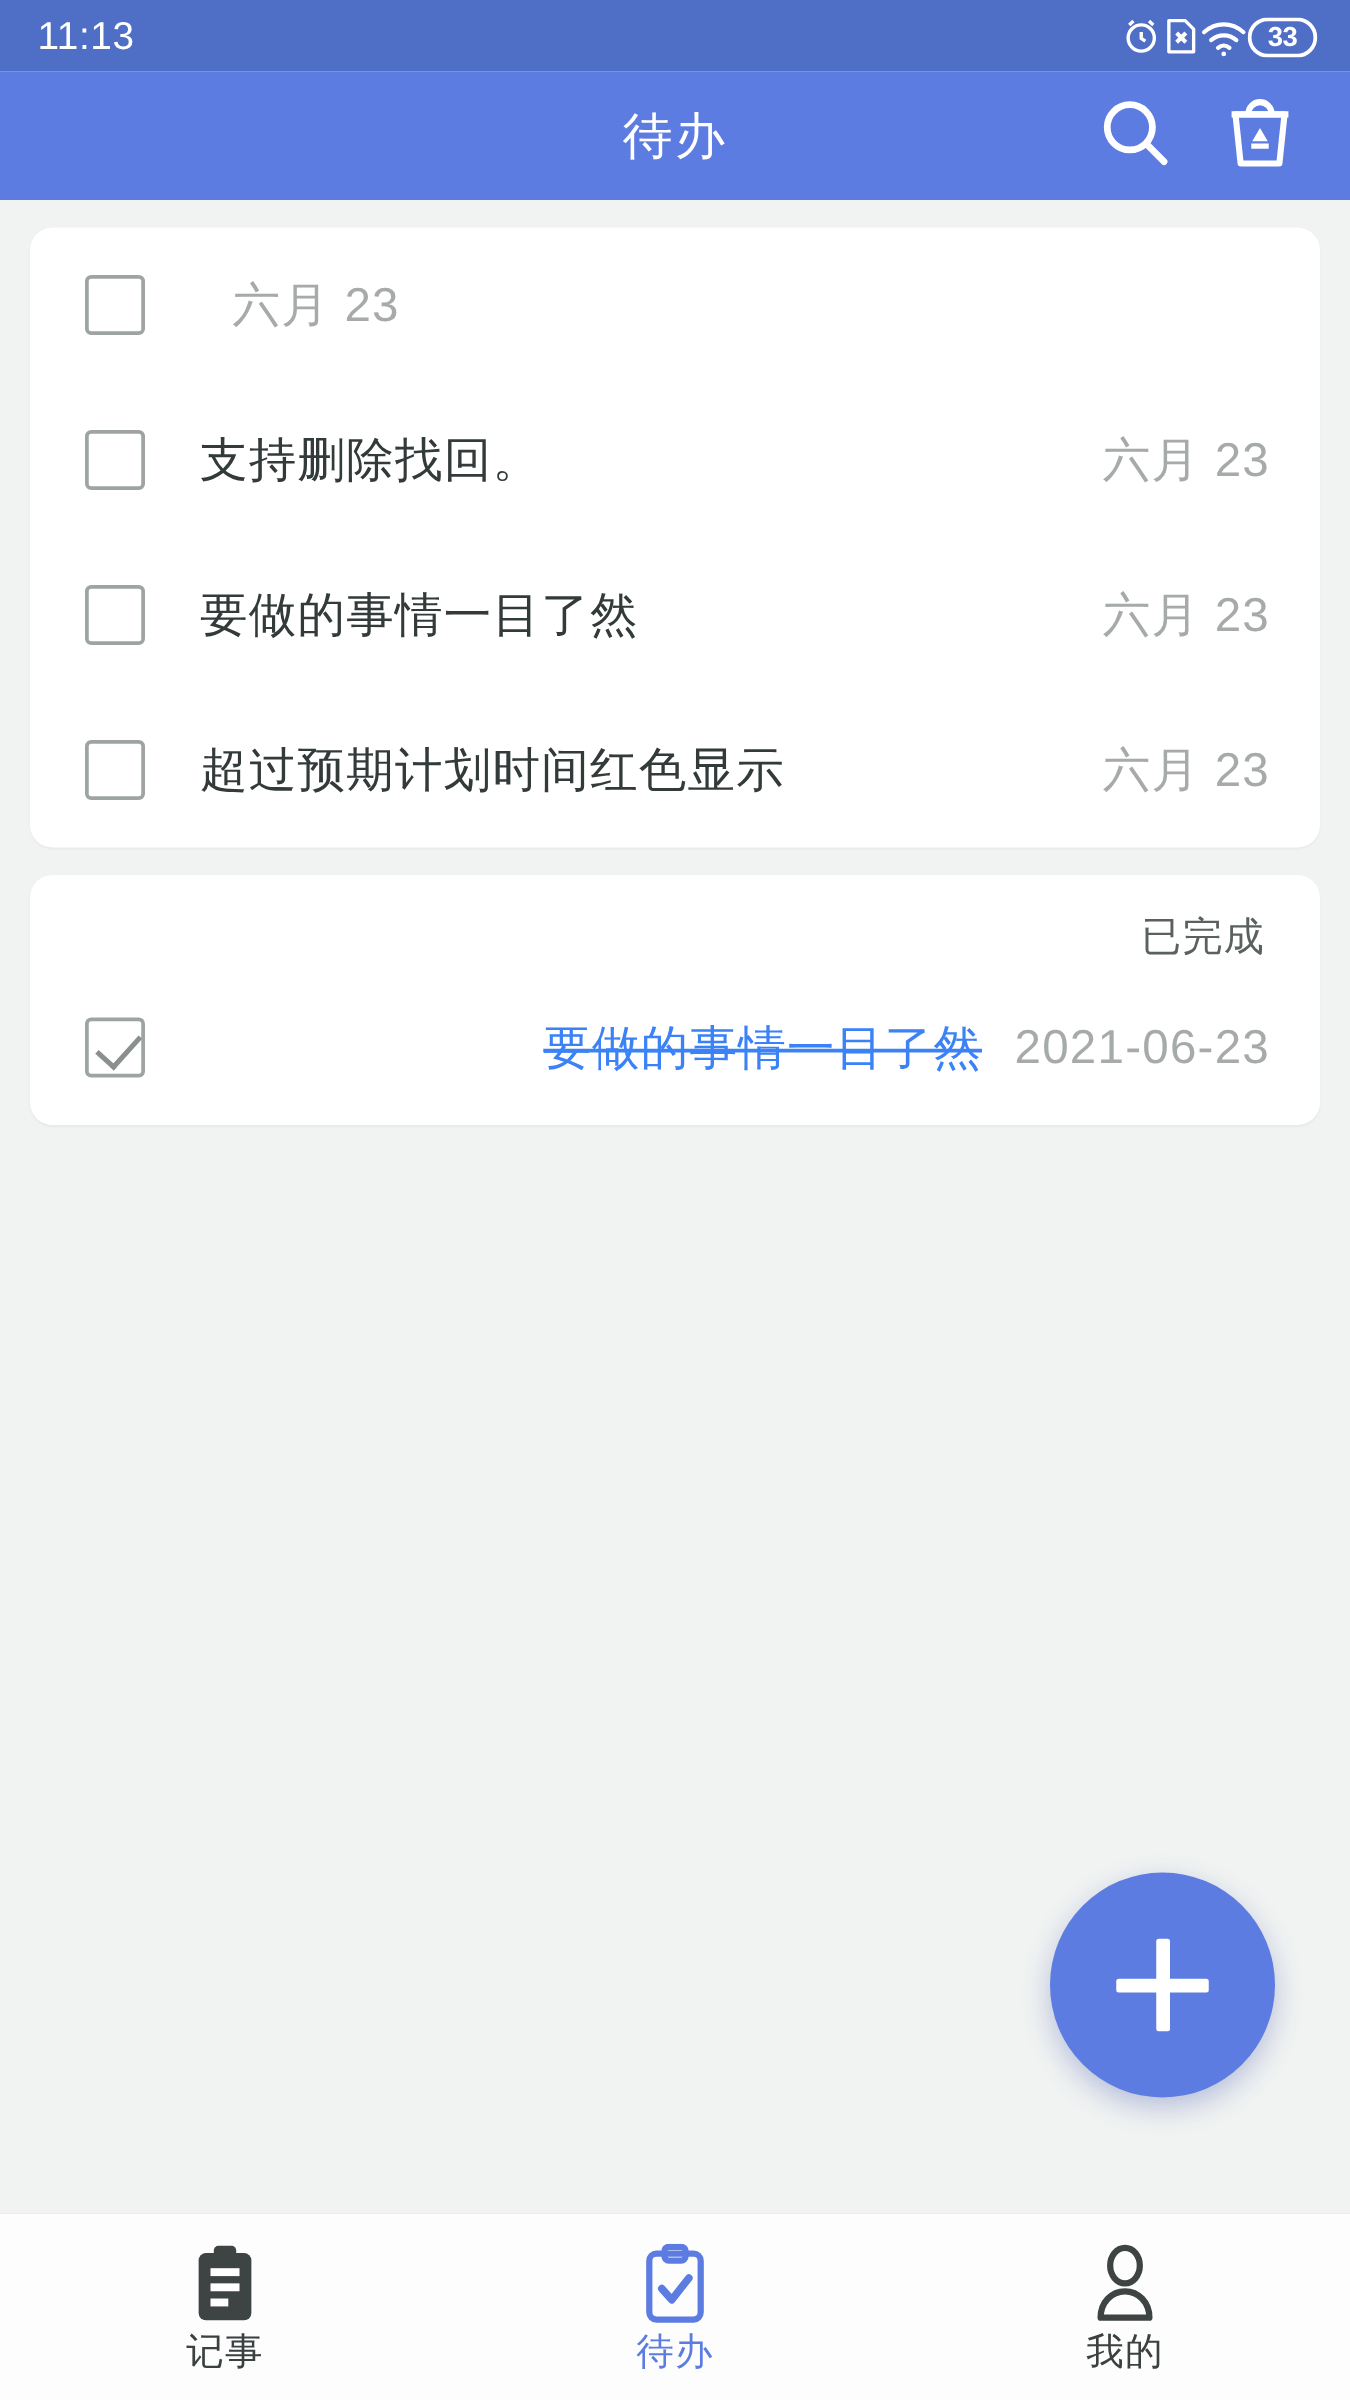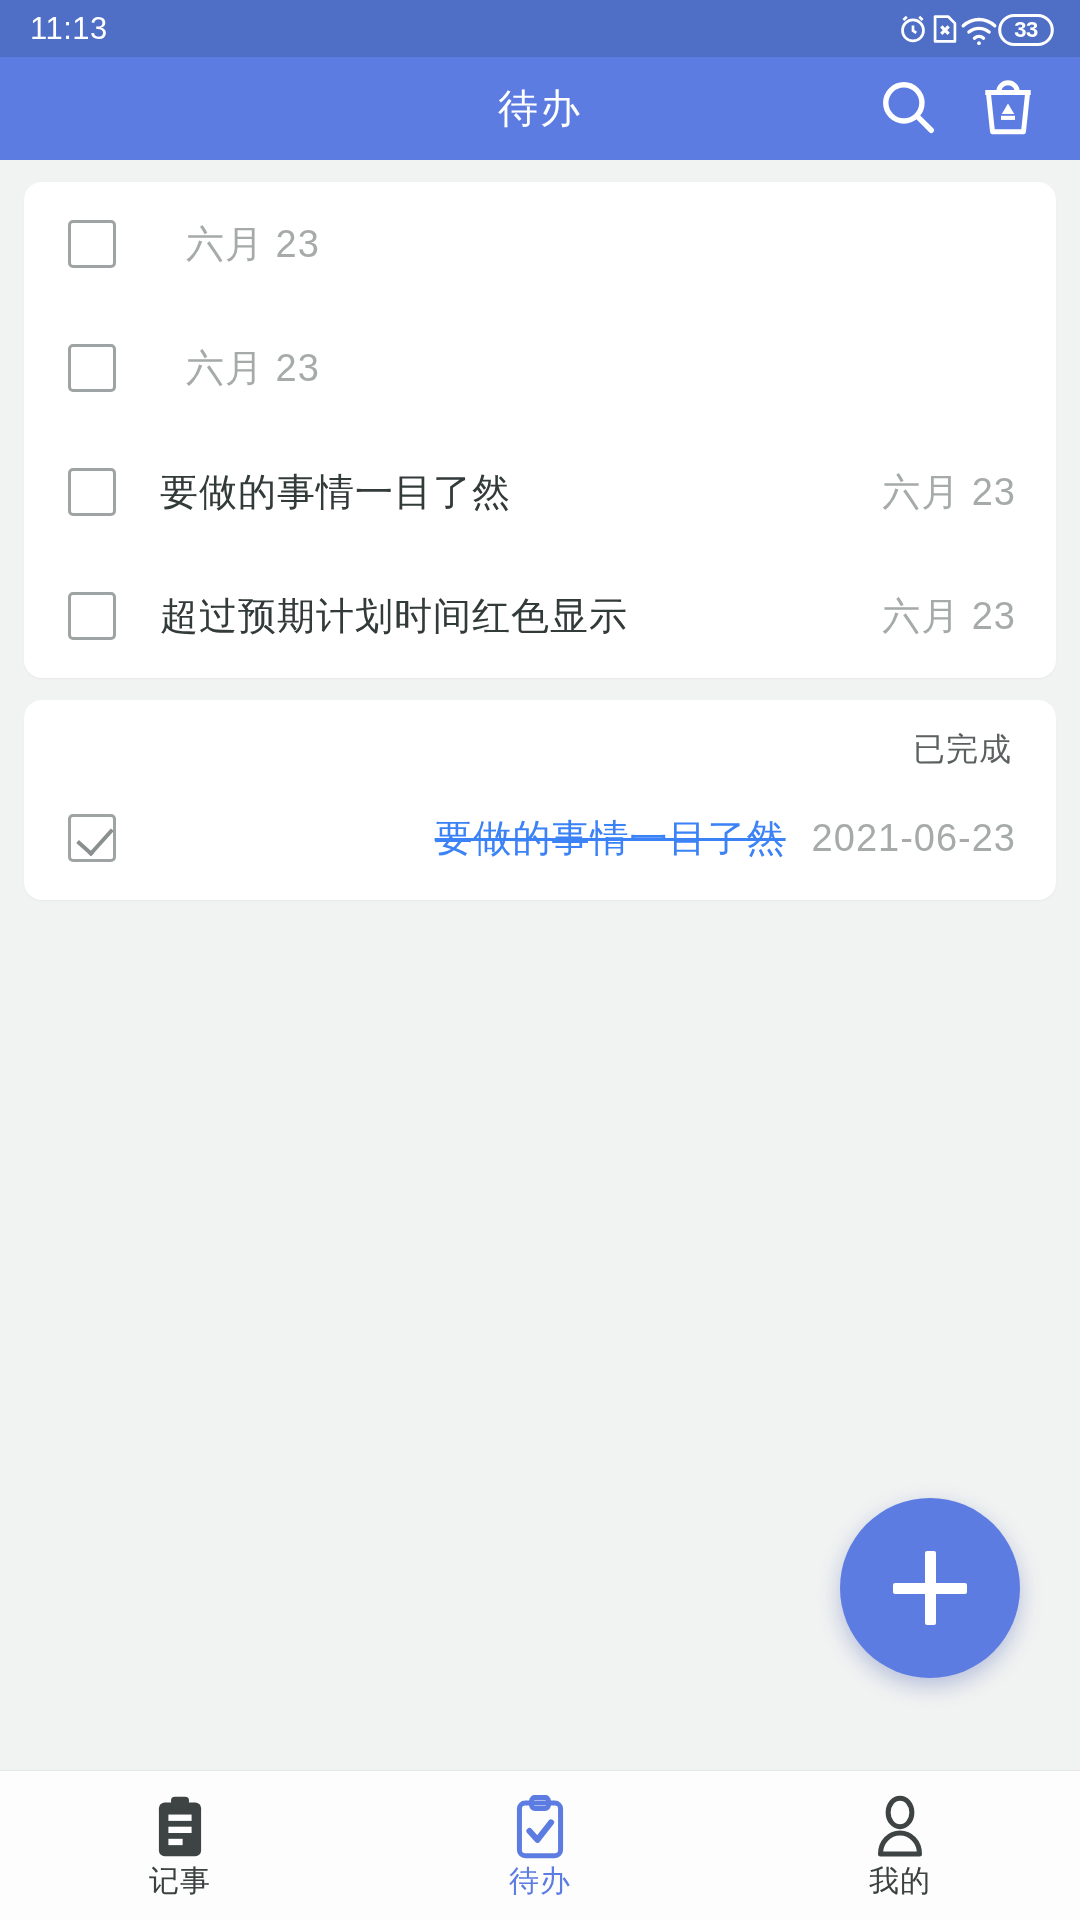--- a/index.html
+++ b/index.html
@@ -160,20 +160,21 @@
 
   <div class="content">
 
     <div class="card">
       <div class="todo-row">
         <span class="cb"></span>
         <span class="todo-date">六月 23</span>
       </div>
       <div class="todo-row">
         <span class="cb"></span>
+        <span class="todo-text">支持删除找回。</span>
         <span class="todo-date">六月 23</span>
       </div>
       <div class="todo-row">
         <span class="cb"></span>
         <span class="todo-text">要做的事情一目了然</span>
         <span class="todo-date">六月 23</span>
       </div>
       <div class="todo-row">
         <span class="cb"></span>
         <span class="todo-text">超过预期计划时间红色显示</span>

